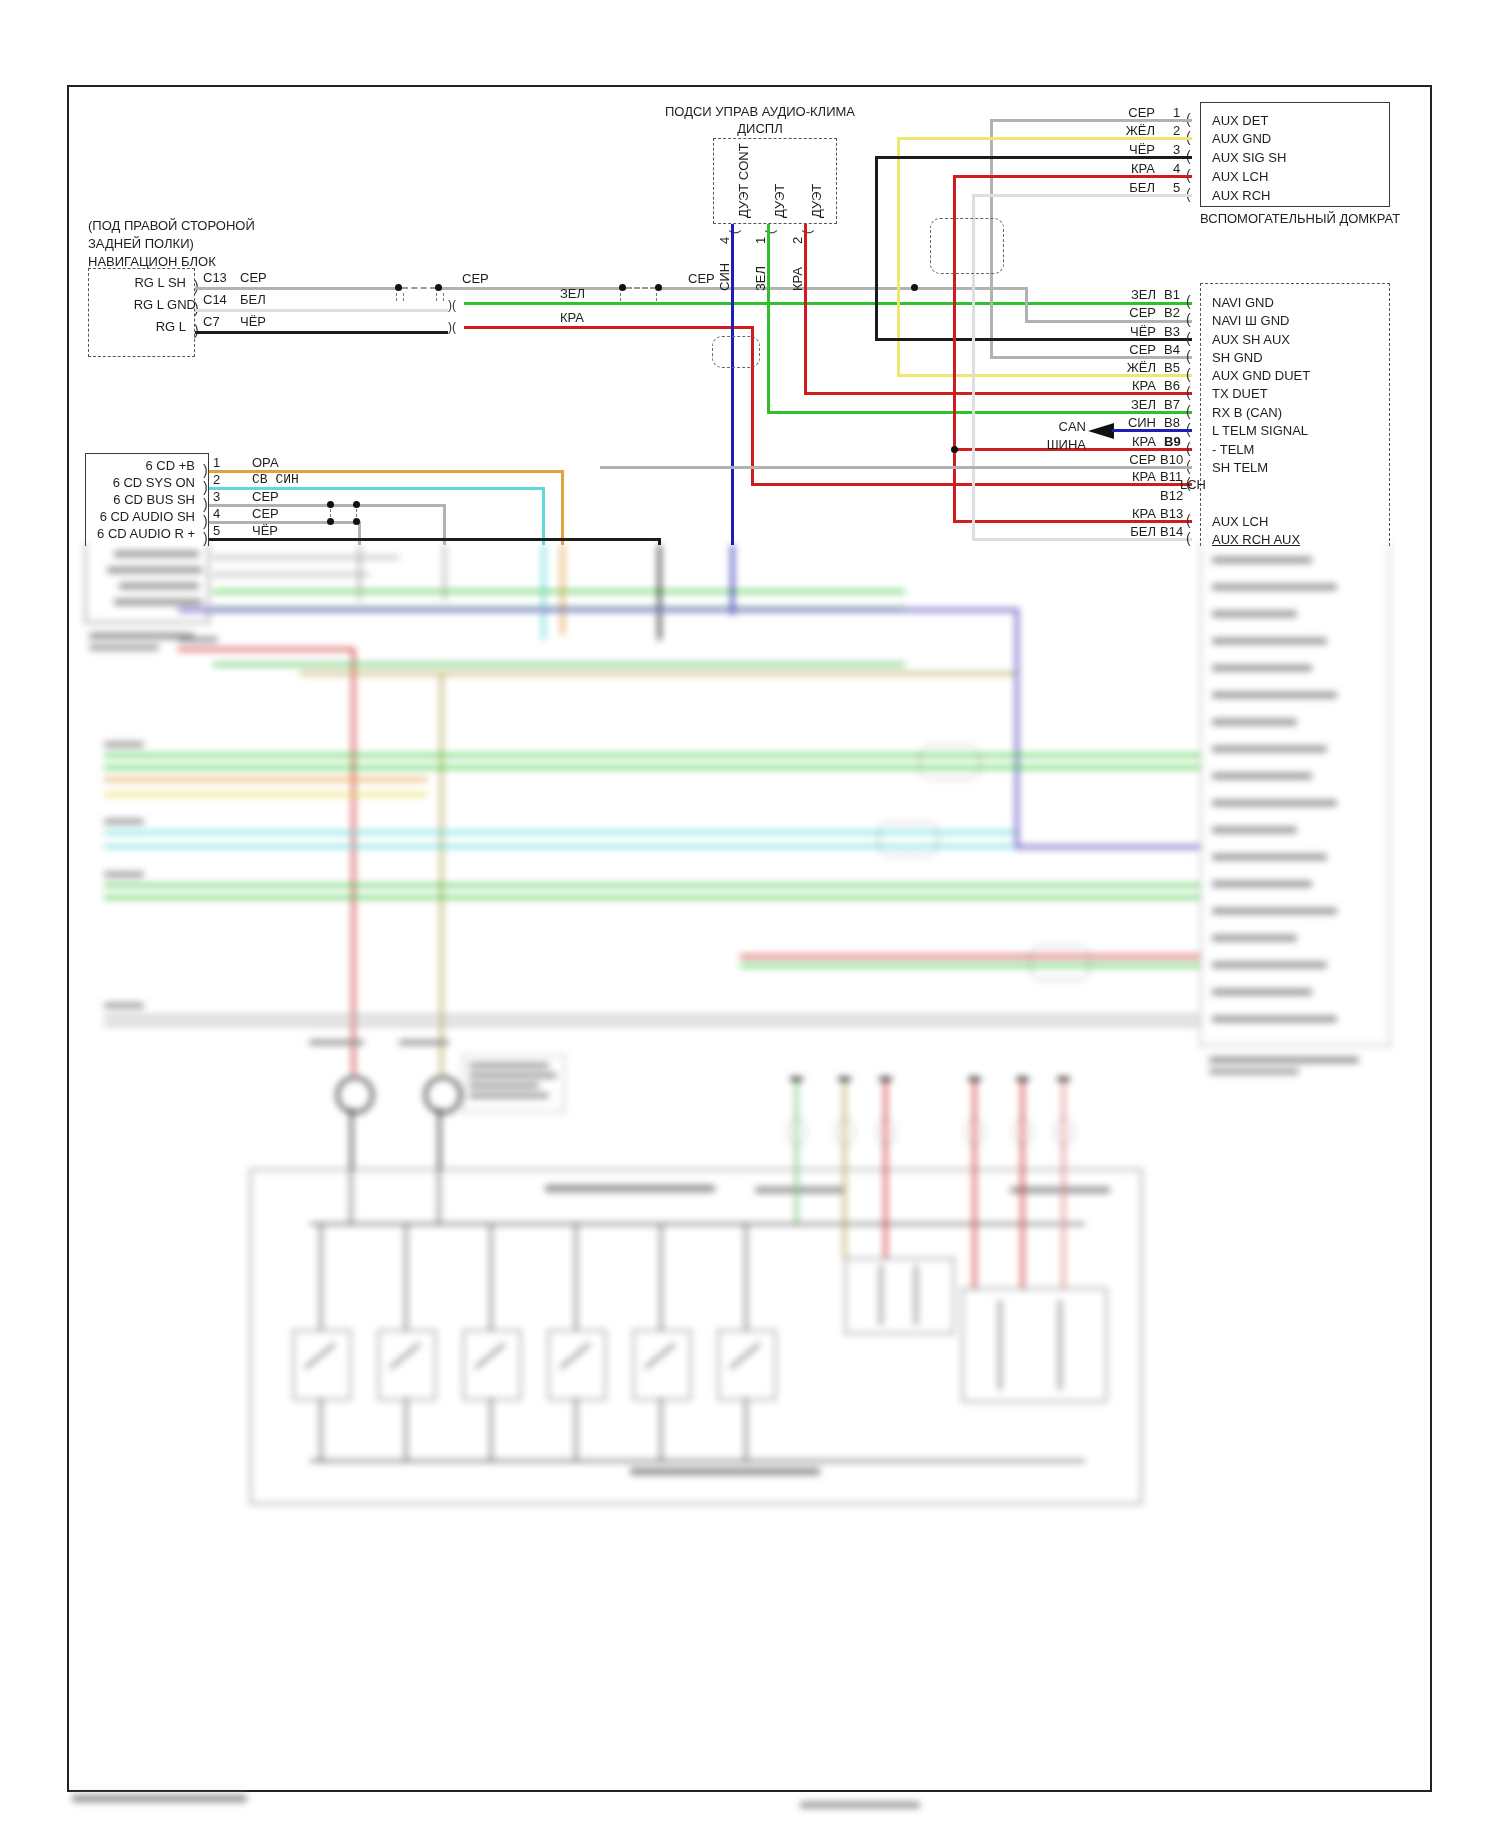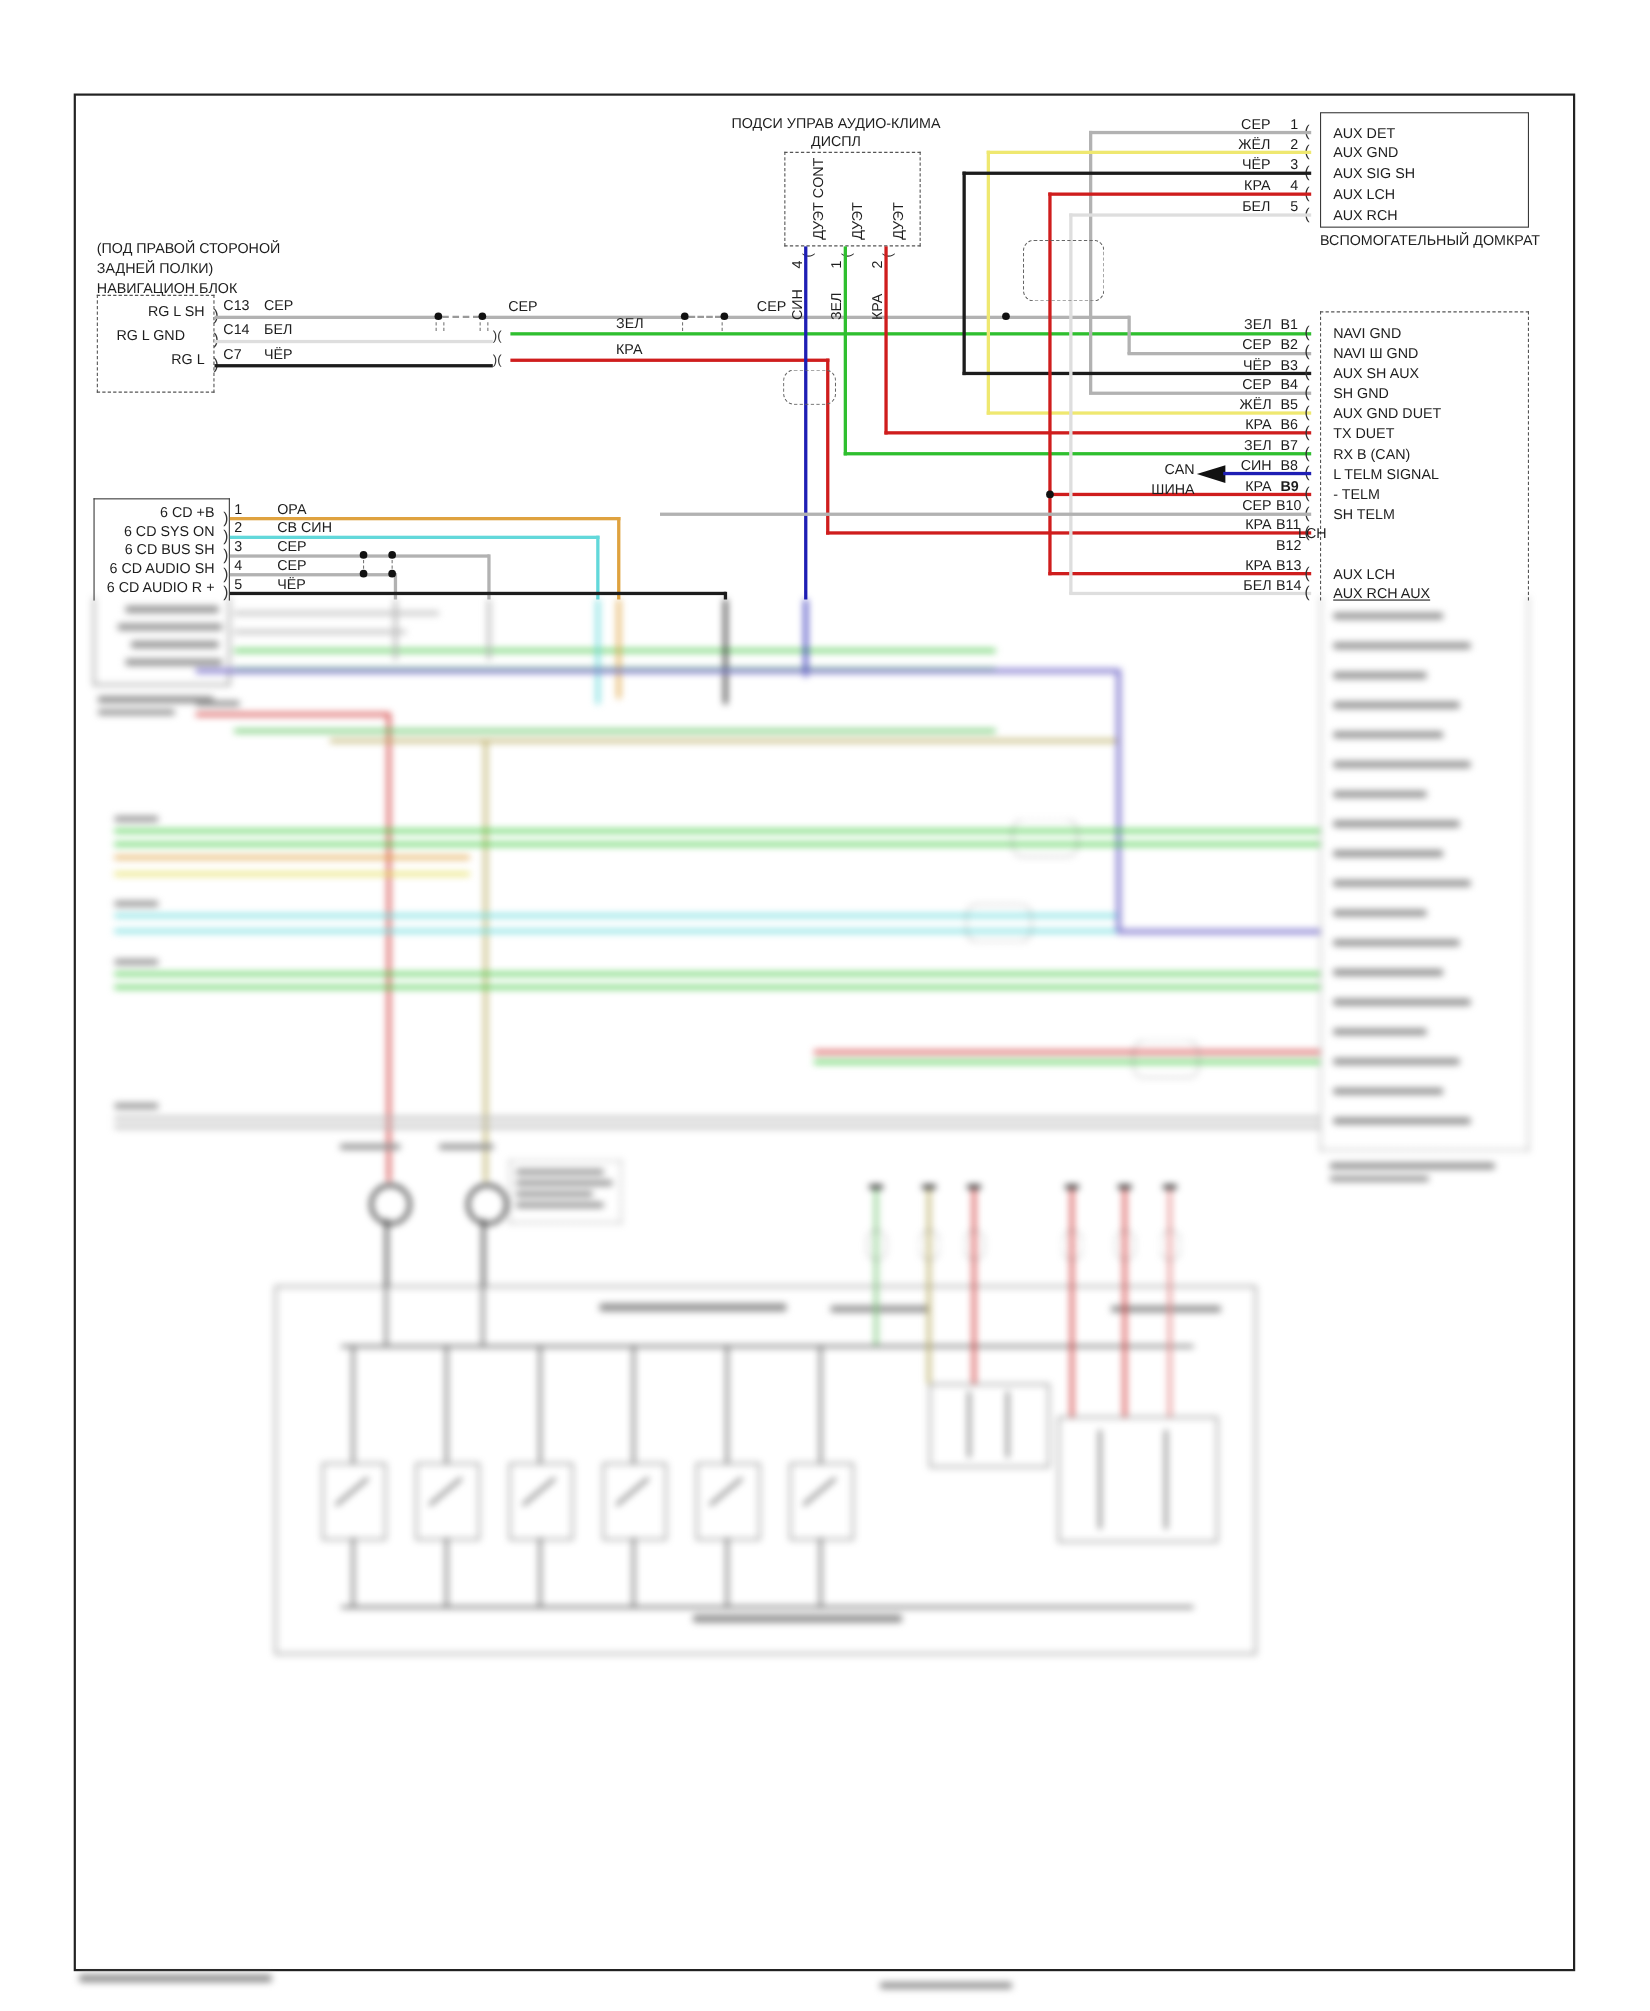--- a/index.html
+++ b/index.html
@@ -25,21 +25,21 @@
 <div id="canvas">
 
   <div class="solidbox" style="left:67px;top:85px;width:1361px;height:1703px;border-width:2px;border-color:#222;"></div>
 
   <div class="t" style="left:88px;top:218px;">(ПОД ПРАВОЙ СТОРОНОЙ</div>
   <div class="t" style="left:88px;top:236px;">ЗАДНЕЙ ПОЛКИ)</div>
   <div class="t" style="left:88px;top:254px;">НАВИГАЦИОН БЛОК</div>
   <div class="dashbox" style="left:88px;top:268px;width:105px;height:87px;"></div>
 
   <div class="t" style="left:88px;top:275px;width:98px;text-align:right;">RG L SH</div>
-  <div class="t" style="left:88px;top:297px;width:98px;text-align:center;">RG L GND</div>
+  <div class="t" style="left:98px;top:297px;width:98px;text-align:right;">RG L GND</div>
   <div class="t" style="left:88px;top:319px;width:98px;text-align:right;">RG L</div>
   <div class="brk" style="left:194px;top:279px;">)</div>
   <div class="brk" style="left:194px;top:301px;">)</div>
   <div class="brk" style="left:194px;top:323px;">)</div>
   <div class="t" style="left:203px;top:270px;">C13</div>
   <div class="t" style="left:203px;top:292px;">C14</div>
   <div class="t" style="left:203px;top:314px;">C7</div>
   <div class="t" style="left:240px;top:270px;">СЕР</div>
   <div class="t" style="left:240px;top:292px;">БЕЛ</div>
   <div class="t" style="left:240px;top:314px;">ЧЁР</div>
@@ -223,21 +223,21 @@
   <div class="brk" style="left:203px;top:480px;">)</div>
   <div class="brk" style="left:203px;top:497px;">)</div>
   <div class="brk" style="left:203px;top:514px;">)</div>
   <div class="brk" style="left:203px;top:531px;">)</div>
   <div class="t" style="left:213px;top:455px;">1</div>
   <div class="t" style="left:213px;top:472px;">2</div>
   <div class="t" style="left:213px;top:489px;">3</div>
   <div class="t" style="left:213px;top:506px;">4</div>
   <div class="t" style="left:213px;top:523px;">5</div>
   <div class="t" style="left:252px;top:455px;">ОРА</div>
-  <div class="t" style="left:252px;top:472px;">СВ СИН</div>
+  <div class="t" style="left:252px;top:472px;font-family:Liberation Mono, monospace;">СВ СИН</div>
   <div class="t" style="left:252px;top:489px;">СЕР</div>
   <div class="t" style="left:252px;top:506px;">СЕР</div>
   <div class="t" style="left:252px;top:523px;">ЧЁР</div>
 
   <div class="h" style="left:209px;top:470px;width:355px;background:#dfa23f;"></div>
   <div class="v" style="left:561px;top:470px;height:75px;background:#dfa23f;"></div>
   <div class="h" style="left:209px;top:487px;width:336px;background:#62d8da;"></div>
   <div class="v" style="left:542px;top:487px;height:58px;background:#62d8da;"></div>
   <div class="h" style="left:209px;top:504px;width:236px;height:2.5px;background:#b2b2b2;"></div>
   <div class="v" style="left:443px;top:504px;height:41px;width:2.5px;background:#b2b2b2;"></div>

